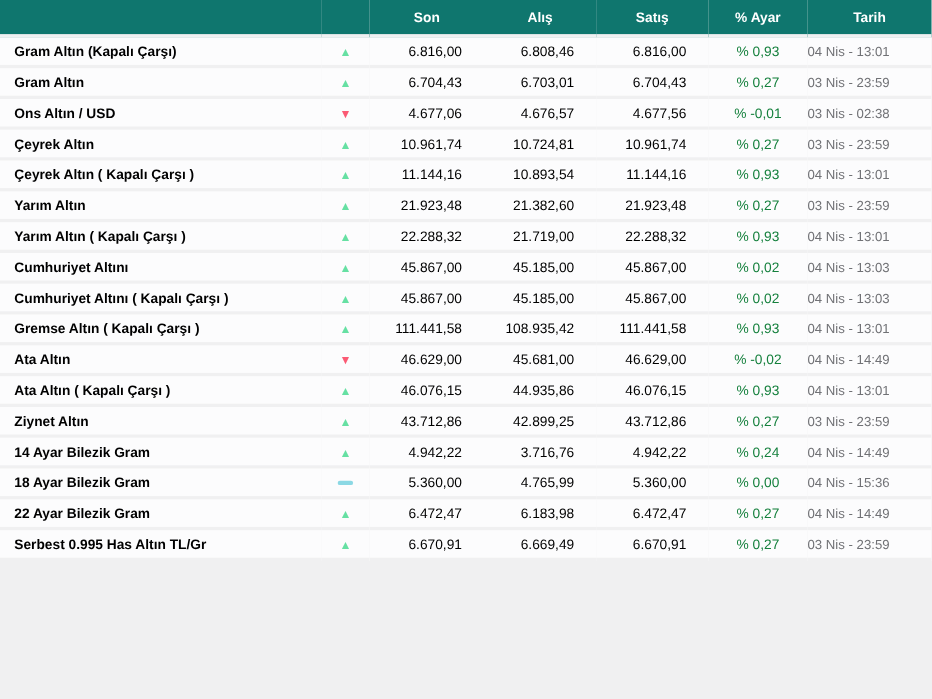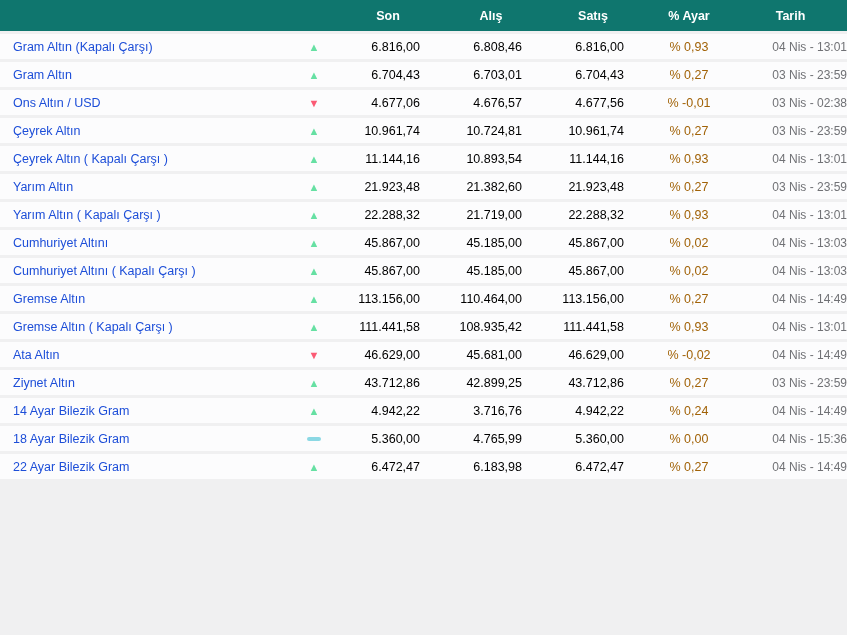--- a/index.html
+++ b/index.html
@@ -26,34 +26,34 @@
   }
   tbody td {
     background:#fcfcfd;
     height:28px;
     vertical-align:middle;
     font-size:12.5px;
     border-bottom:3px solid #f0f0f1;
     white-space:nowrap;
   }
   td.c-name {
-    color:#1d4ed8;
-    font-weight:normal;
+    color:#000000;
+    font-weight:bold;
     padding-left:13px;
     overflow:hidden;
     cursor:pointer;
   }
   td.c-ind { text-align:center; }
   td.c-num {
     color:#000000;
     text-align:right;
     padding-right:20px;
   }
-  td.c-fark { color:#a16207; text-align:center; }
-  td.c-date { color:#707175; text-align:right; font-size:12px; }
+  td.c-fark { color:#15803d; text-align:center; }
+  td.c-date { color:#707175; text-align:left; font-size:12px; }
   .ind-up   { color:#66e0a3; font-size:11px; line-height:1; }
   .ind-down { color:#fb5a74; font-size:11px; line-height:1; }
   .ind-flat {
     display:inline-block;
     width:14px; height:4px;
     border-radius:2px;
     background:#8bd8e4;
     vertical-align:middle;
   }
 </style>
@@ -157,47 +157,47 @@
       <tr>
     <td class="c-name">Cumhuriyet Altını ( Kapalı Çarşı )</td>
     <td class="c-ind"><span class="ind-up">▲</span></td>
     <td class="c-num">45.867,00</td>
     <td class="c-num">45.185,00</td>
     <td class="c-num">45.867,00</td>
     <td class="c-fark">% 0,02</td>
     <td class="c-date">04 Nis - 13:03</td>
   </tr>
       <tr>
-    <td class="c-name">Gremse Altın</td>
-    <td class="c-ind"><span class="ind-up">▲</span></td>
-    <td class="c-num">113.156,00</td>
-    <td class="c-num">110.464,00</td>
-    <td class="c-num">113.156,00</td>
-    <td class="c-fark">% 0,27</td>
-    <td class="c-date">04 Nis - 14:49</td>
-  </tr>
-      <tr>
     <td class="c-name">Gremse Altın ( Kapalı Çarşı )</td>
     <td class="c-ind"><span class="ind-up">▲</span></td>
     <td class="c-num">111.441,58</td>
     <td class="c-num">108.935,42</td>
     <td class="c-num">111.441,58</td>
     <td class="c-fark">% 0,93</td>
     <td class="c-date">04 Nis - 13:01</td>
   </tr>
       <tr>
     <td class="c-name">Ata Altın</td>
     <td class="c-ind"><span class="ind-down">▼</span></td>
     <td class="c-num">46.629,00</td>
     <td class="c-num">45.681,00</td>
     <td class="c-num">46.629,00</td>
     <td class="c-fark">% -0,02</td>
     <td class="c-date">04 Nis - 14:49</td>
   </tr>
       <tr>
+    <td class="c-name">Ata Altın ( Kapalı Çarşı )</td>
+    <td class="c-ind"><span class="ind-up">▲</span></td>
+    <td class="c-num">46.076,15</td>
+    <td class="c-num">44.935,86</td>
+    <td class="c-num">46.076,15</td>
+    <td class="c-fark">% 0,93</td>
+    <td class="c-date">04 Nis - 13:01</td>
+  </tr>
+      <tr>
     <td class="c-name">Ziynet Altın</td>
     <td class="c-ind"><span class="ind-up">▲</span></td>
     <td class="c-num">43.712,86</td>
     <td class="c-num">42.899,25</td>
     <td class="c-num">43.712,86</td>
     <td class="c-fark">% 0,27</td>
     <td class="c-date">03 Nis - 23:59</td>
   </tr>
       <tr>
     <td class="c-name">14 Ayar Bilezik Gram</td>
@@ -219,14 +219,23 @@
   </tr>
       <tr>
     <td class="c-name">22 Ayar Bilezik Gram</td>
     <td class="c-ind"><span class="ind-up">▲</span></td>
     <td class="c-num">6.472,47</td>
     <td class="c-num">6.183,98</td>
     <td class="c-num">6.472,47</td>
     <td class="c-fark">% 0,27</td>
     <td class="c-date">04 Nis - 14:49</td>
   </tr>
+      <tr>
+    <td class="c-name">Serbest 0.995 Has Altın TL/Gr</td>
+    <td class="c-ind"><span class="ind-up">▲</span></td>
+    <td class="c-num">6.670,91</td>
+    <td class="c-num">6.669,49</td>
+    <td class="c-num">6.670,91</td>
+    <td class="c-fark">% 0,27</td>
+    <td class="c-date">03 Nis - 23:59</td>
+  </tr>
     </tbody>
 </table>
 
 </body></html>

